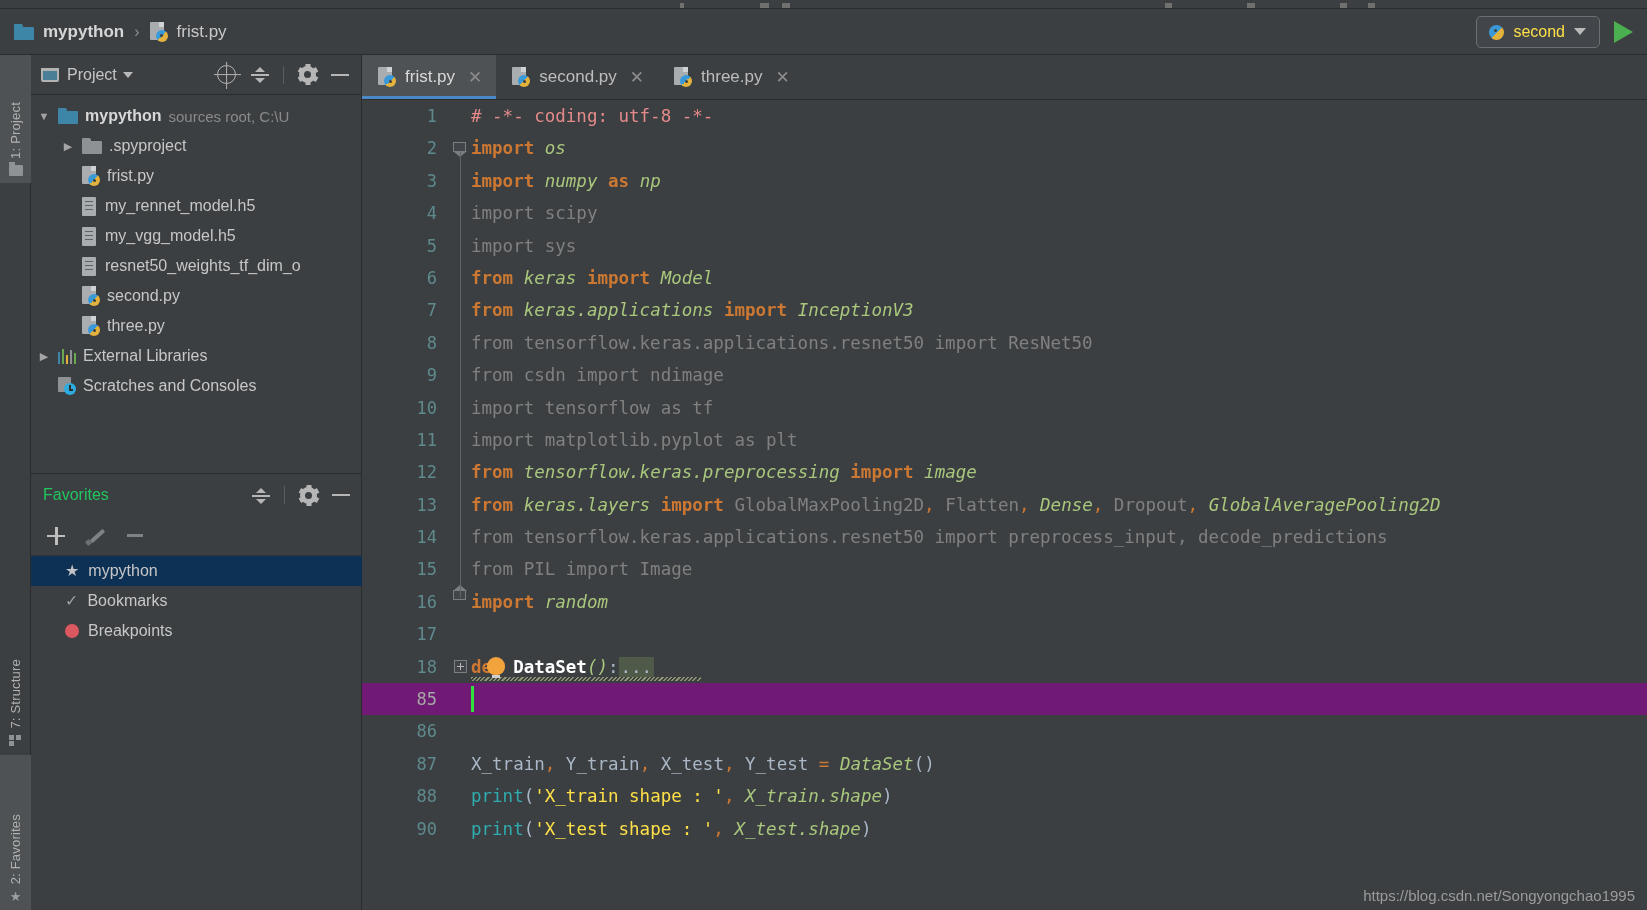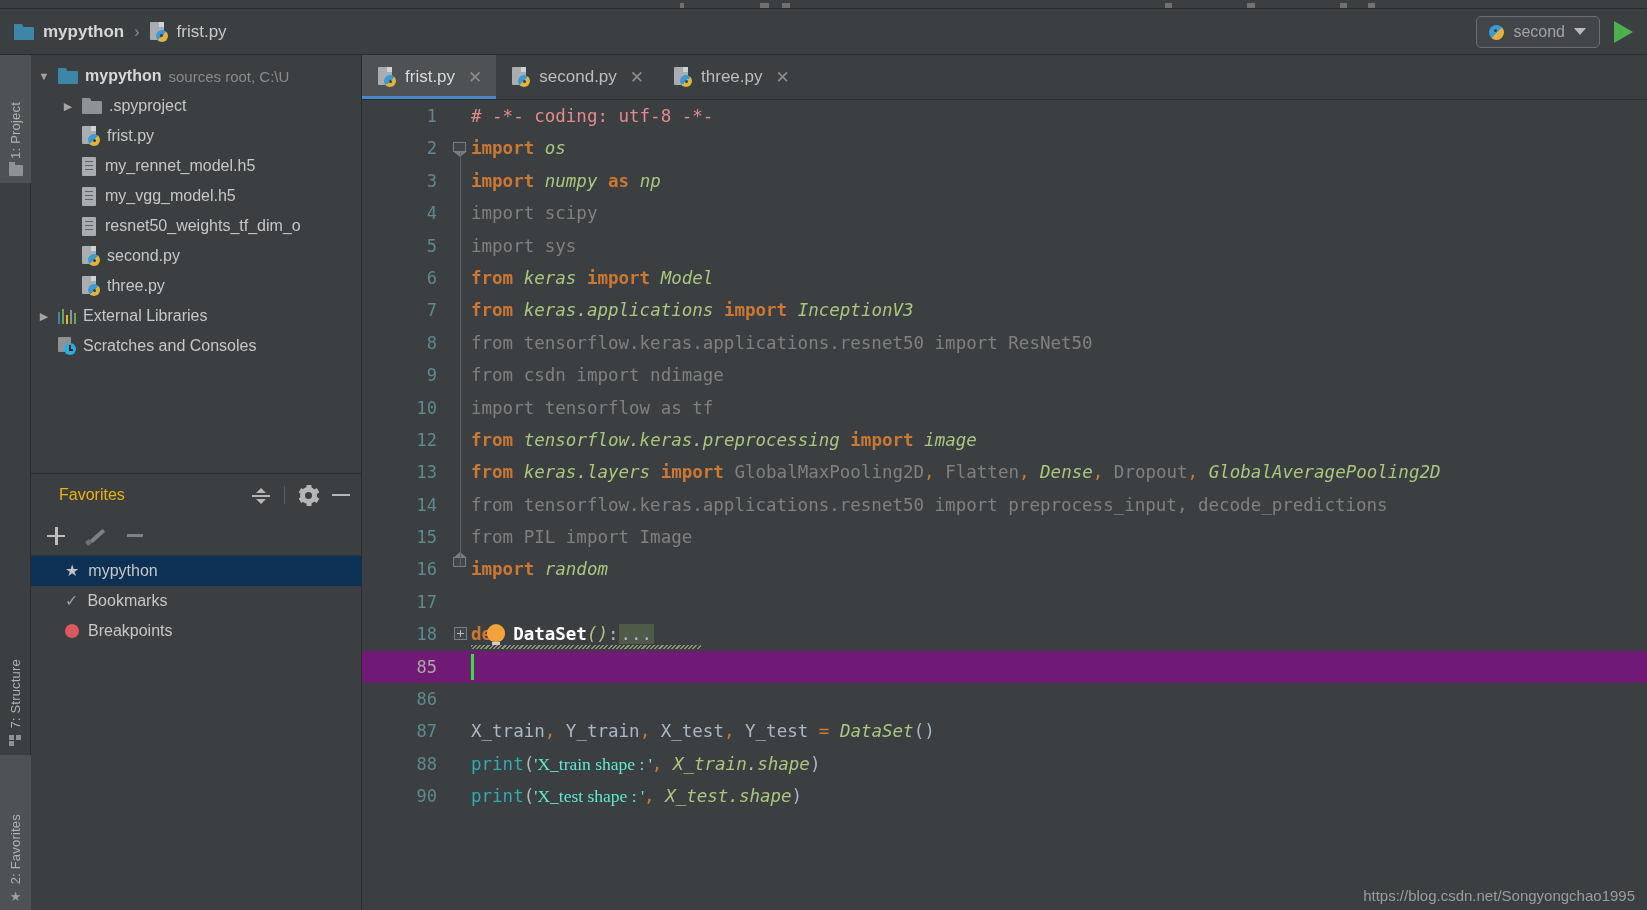--- a/index.html
+++ b/index.html
@@ -67,21 +67,21 @@
   .h5-ico { width:16px; height:19px; position:relative; display:inline-block; }
   .h5-ico .sheet { position:absolute; left:0; top:0; width:14px; height:19px; background:#a9adb0; border-radius:1px; }
   .h5-ico .ln { position:absolute; left:3px; width:8px; height:1.5px; background:#5c6266; }
 
   .run-area { margin-left:auto; display:flex; align-items:center; gap:14px; padding-right:14px; }
   .run-config {
     display:flex; align-items:center; gap:9px;
     border:1px solid #6b6f71; border-radius:5px;
     padding:5px 13px 5px 10px; height:32px; background:#42454a;
   }
-  .run-config-name { font-size:16px; color:#a3a3a3; }
+  .run-config-name { font-size:16px; color:#fde047; }
   .caret-down { width:0;height:0;border-left:6px solid transparent;border-right:6px solid transparent;border-top:7px solid #b9b9b9; }
   .run-triangle { width:0;height:0;border-top:11px solid transparent;border-bottom:11px solid transparent;border-left:19px solid #4caf50; }
 
   
   .toolstrip {
     position:absolute; left:0; top:55px; width:31px; height:855px;
     background:#3c3f41; border-right:1px solid #2b2b2b;
   }
   .vtab {
     position:absolute; left:0; width:31px;
@@ -148,21 +148,21 @@
   .scratch-ico .cl:after{content:"";position:absolute;left:5px;top:2px;width:1.5px;height:5px;background:#2b2b2b;}
   .scratch-ico .cl:before{content:"";position:absolute;left:5px;top:6px;width:4px;height:1.5px;background:#2b2b2b;}
   .tw-hscroll-track { position:absolute; left:0; top:459px; width:331px; height:9px; }
 
   
   .fav {
     position:absolute; left:0; top:418px; width:331px; height:437px;
     border-top:1px solid #2b2b2b;
   }
   .fav-header { height:42px; display:flex; align-items:center; padding:0 8px 0 12px; }
-  .fav-title { font-size:16px; color:#eab308;margin-left:16px; }
+  .fav-title { font-size:16px; color:#22c55e; }
   .fav-toolbar { height:40px; display:flex; align-items:center; gap:22px; padding-left:16px; border-bottom:1px solid #313436; }
   .ico-plus { width:18px;height:18px;position:relative; }
   .ico-plus:before{content:"";position:absolute;left:0;top:8px;width:18px;height:2.5px;background:#bdbdbd;}
   .ico-plus:after{content:"";position:absolute;left:8px;top:0;width:2.5px;height:18px;background:#bdbdbd;}
   .ico-pencil { width:18px;height:18px;position:relative;transform:rotate(0deg); }
   .ico-pencil:before{content:"";position:absolute;left:2px;top:7px;width:17px;height:4px;background:#7f8285;transform:rotate(-42deg);border-radius:1px;}
   .ico-pencil:after{content:"";position:absolute;left:-1px;top:13px;width:5px;height:5px;background:#6d7073;transform:rotate(-42deg);}
   .ico-minus2 { width:16px;height:2.5px;background:#7f8285; }
 
   .fav-item { height:30px; display:flex; align-items:center; gap:9px; padding-left:34px; font-size:16px; color:#c7c7c7; }
@@ -202,21 +202,21 @@
   }
   .row.current .gutter { color:#a7a7a7; }
   .foldcol { width:21px; flex:0 0 21px; position:relative; }
   .code { padding-left:0; position:relative; }
 
   
   .kw  { color:#cc7832; font-weight:bold; }
   .id  { color:#a9b7c6; }
   .cmt { color:#e58a8a; }
   .grey{ color:#808080; }
-  .str { color:#5eead4;font-family:Liberation Serif, serif; }
+  .str { color:#fde047; }
   .cma { color:#cc7832; }
   .def { color:#ffffff; font-weight:bold; }
   .grn { color:#a9c77d;font-style:italic; }
   .tealfn { color:#2eacb0; }
 
   
   .fold-line { position:absolute; left:10px; top:0; bottom:0; width:1px; background:#5f6365; }
   .fold-minus, .fold-plus {
     position:absolute; left:4px; top:9px; width:13px; height:13px;
     border:1px solid #7a7e80; background:#42454a;
@@ -318,20 +318,40 @@
       <span class="vlabel">7: Structure</span>
     </div>
     <div class="vtab vtab-fav active">
       <span class="mini-star">★</span>
       <span class="vlabel">2: Favorites</span>
     </div>
   </div>
 
   <div class="toolwin">
 
+    <div class="tw-header">
+      <span class="ico-window"></span>
+      <span class="tw-title">Project</span>
+      <span class="ico-caret"></span>
+      <span class="tw-icons">
+        <span class="ico-target"></span>
+        <span class="ico-collapse">
+          <i class="up"></i>
+            <i class="bar"></i>
+            <i class="dn"></i>
+        </span>
+        <span class="ico-divider"></span>
+        <span class="ico-gear">
+            <i></i>
+            <i></i>
+            <i></i>
+          </span>
+        <span class="ico-minus"></span>
+      </span>
+    </div>
 
     <div class="tree">
 
       <div class="tnode" style="padding-left:6px;">
         <span class="arrow">▼</span>
         <span class="folder-ico"></span>
         <span class="tlabel bold">mypython</span>
         <span class="tnote">sources root, C:\U</span>
       </div>
 
@@ -499,20 +519,21 @@
       <div class="row"><div class="gutter">1</div><div class="foldcol"></div><div class="code"><span class="cmt"># -*- coding: utf-8 -*-</span></div></div>
       <div class="row"><div class="gutter">2</div><div class="foldcol"><span class="fold-arrow-top"></span><span class="fold-line" style="top: 20px;"></span></div><div class="code"><span class="kw">import</span><span class="id"> </span><span class="grn">os</span></div></div>
       <div class="row"><div class="gutter">3</div><div class="foldcol"><span class="fold-line"></span></div><div class="code"><span class="kw">import</span><span class="id"> </span><span class="grn">numpy</span><span class="id"> </span><span class="kw">as</span><span class="id"> </span><span class="grn">np</span></div></div>
       <div class="row"><div class="gutter">4</div><div class="foldcol"><span class="fold-line"></span></div><div class="code"><span class="grey">import scipy</span></div></div>
       <div class="row"><div class="gutter">5</div><div class="foldcol"><span class="fold-line"></span></div><div class="code"><span class="grey">import sys</span></div></div>
       <div class="row"><div class="gutter">6</div><div class="foldcol"><span class="fold-line"></span></div><div class="code"><span class="kw">from</span><span class="id"> </span><span class="grn">keras</span><span class="id"> </span><span class="kw">import</span><span class="id"> </span><span class="grn">Model</span></div></div>
       <div class="row"><div class="gutter">7</div><div class="foldcol"><span class="fold-line"></span></div><div class="code"><span class="kw">from</span><span class="id"> </span><span class="grn">keras.applications</span><span class="id"> </span><span class="kw">import</span><span class="id"> </span><span class="grn">InceptionV3</span></div></div>
       <div class="row"><div class="gutter">8</div><div class="foldcol"><span class="fold-line"></span></div><div class="code"><span class="grey">from tensorflow.keras.applications.resnet50 import ResNet50</span></div></div>
       <div class="row"><div class="gutter">9</div><div class="foldcol"><span class="fold-line"></span></div><div class="code"><span class="grey">from csdn import ndimage</span></div></div>
       <div class="row"><div class="gutter">10</div><div class="foldcol"><span class="fold-line"></span></div><div class="code"><span class="grey">import tensorflow as tf</span></div></div>
+      <div class="row"><div class="gutter">11</div><div class="foldcol"><span class="fold-line"></span></div><div class="code"><span class="grey">import matplotlib.pyplot as plt</span></div></div>
       <div class="row"><div class="gutter">12</div><div class="foldcol"><span class="fold-line"></span></div><div class="code"><span class="kw">from</span><span class="id"> </span><span class="grn">tensorflow.keras.preprocessing</span><span class="id"> </span><span class="kw">import</span><span class="id"> </span><span class="grn">image</span></div></div>
       <div class="row"><div class="gutter">13</div><div class="foldcol"><span class="fold-line"></span></div><div class="code"><span class="kw">from</span><span class="id"> </span><span class="grn">keras.layers</span><span class="id"> </span><span class="kw">import</span><span class="id"> </span><span class="grey">GlobalMaxPooling2D</span><span class="cma">,</span><span class="id"> </span><span class="grey">Flatten</span><span class="cma">,</span><span class="id"> </span><span class="grn">Dense</span><span class="cma">,</span><span class="id"> </span><span class="grey">Dropout</span><span class="cma">,</span><span class="id"> </span><span class="grn">GlobalAveragePooling2D</span></div></div>
       <div class="row"><div class="gutter">14</div><div class="foldcol"><span class="fold-line"></span></div><div class="code"><span class="grey">from tensorflow.keras.applications.resnet50 import preprocess_input, decode_predictions</span></div></div>
       <div class="row"><div class="gutter">15</div><div class="foldcol"><span class="fold-line"></span></div><div class="code"><span class="grey">from PIL import Image</span></div></div>
       <div class="row"><div class="gutter">16</div><div class="foldcol"><span class="fold-arrow-bot"></span><span class="fold-line" style="bottom: 20px;"></span></div><div class="code"><span class="kw">import</span><span class="id"> </span><span class="grn">random</span></div></div>
       <div class="row"><div class="gutter">17</div><div class="foldcol"></div><div class="code"></div></div>
       <div class="row"><div class="gutter">18</div><div class="foldcol"><span class="fold-plus"></span></div><div class="code"><span class="kw">def</span><span class="id"> </span><span class="def">DataSet</span><span class="grn">()</span><span class="id">:</span><span class="fold-placeholder">...</span><span class="squiggle"></span><span class="bulb"></span></div></div>
       <div class="row current"><div class="gutter">85</div><div class="foldcol"></div><div class="code"><span class="caret"></span></div></div>
       <div class="row"><div class="gutter">86</div><div class="foldcol"></div><div class="code"></div></div>
       <div class="row"><div class="gutter">87</div><div class="foldcol"></div><div class="code"><span class="id">X_train</span><span class="cma">,</span><span class="id"> </span><span class="id">Y_train</span><span class="cma">,</span><span class="id"> </span><span class="id">X_test</span><span class="cma">,</span><span class="id"> </span><span class="id">Y_test</span><span class="id"> </span><span class="cma">=</span><span class="id"> </span><span class="grn">DataSet</span><span class="id">()</span></div></div>

